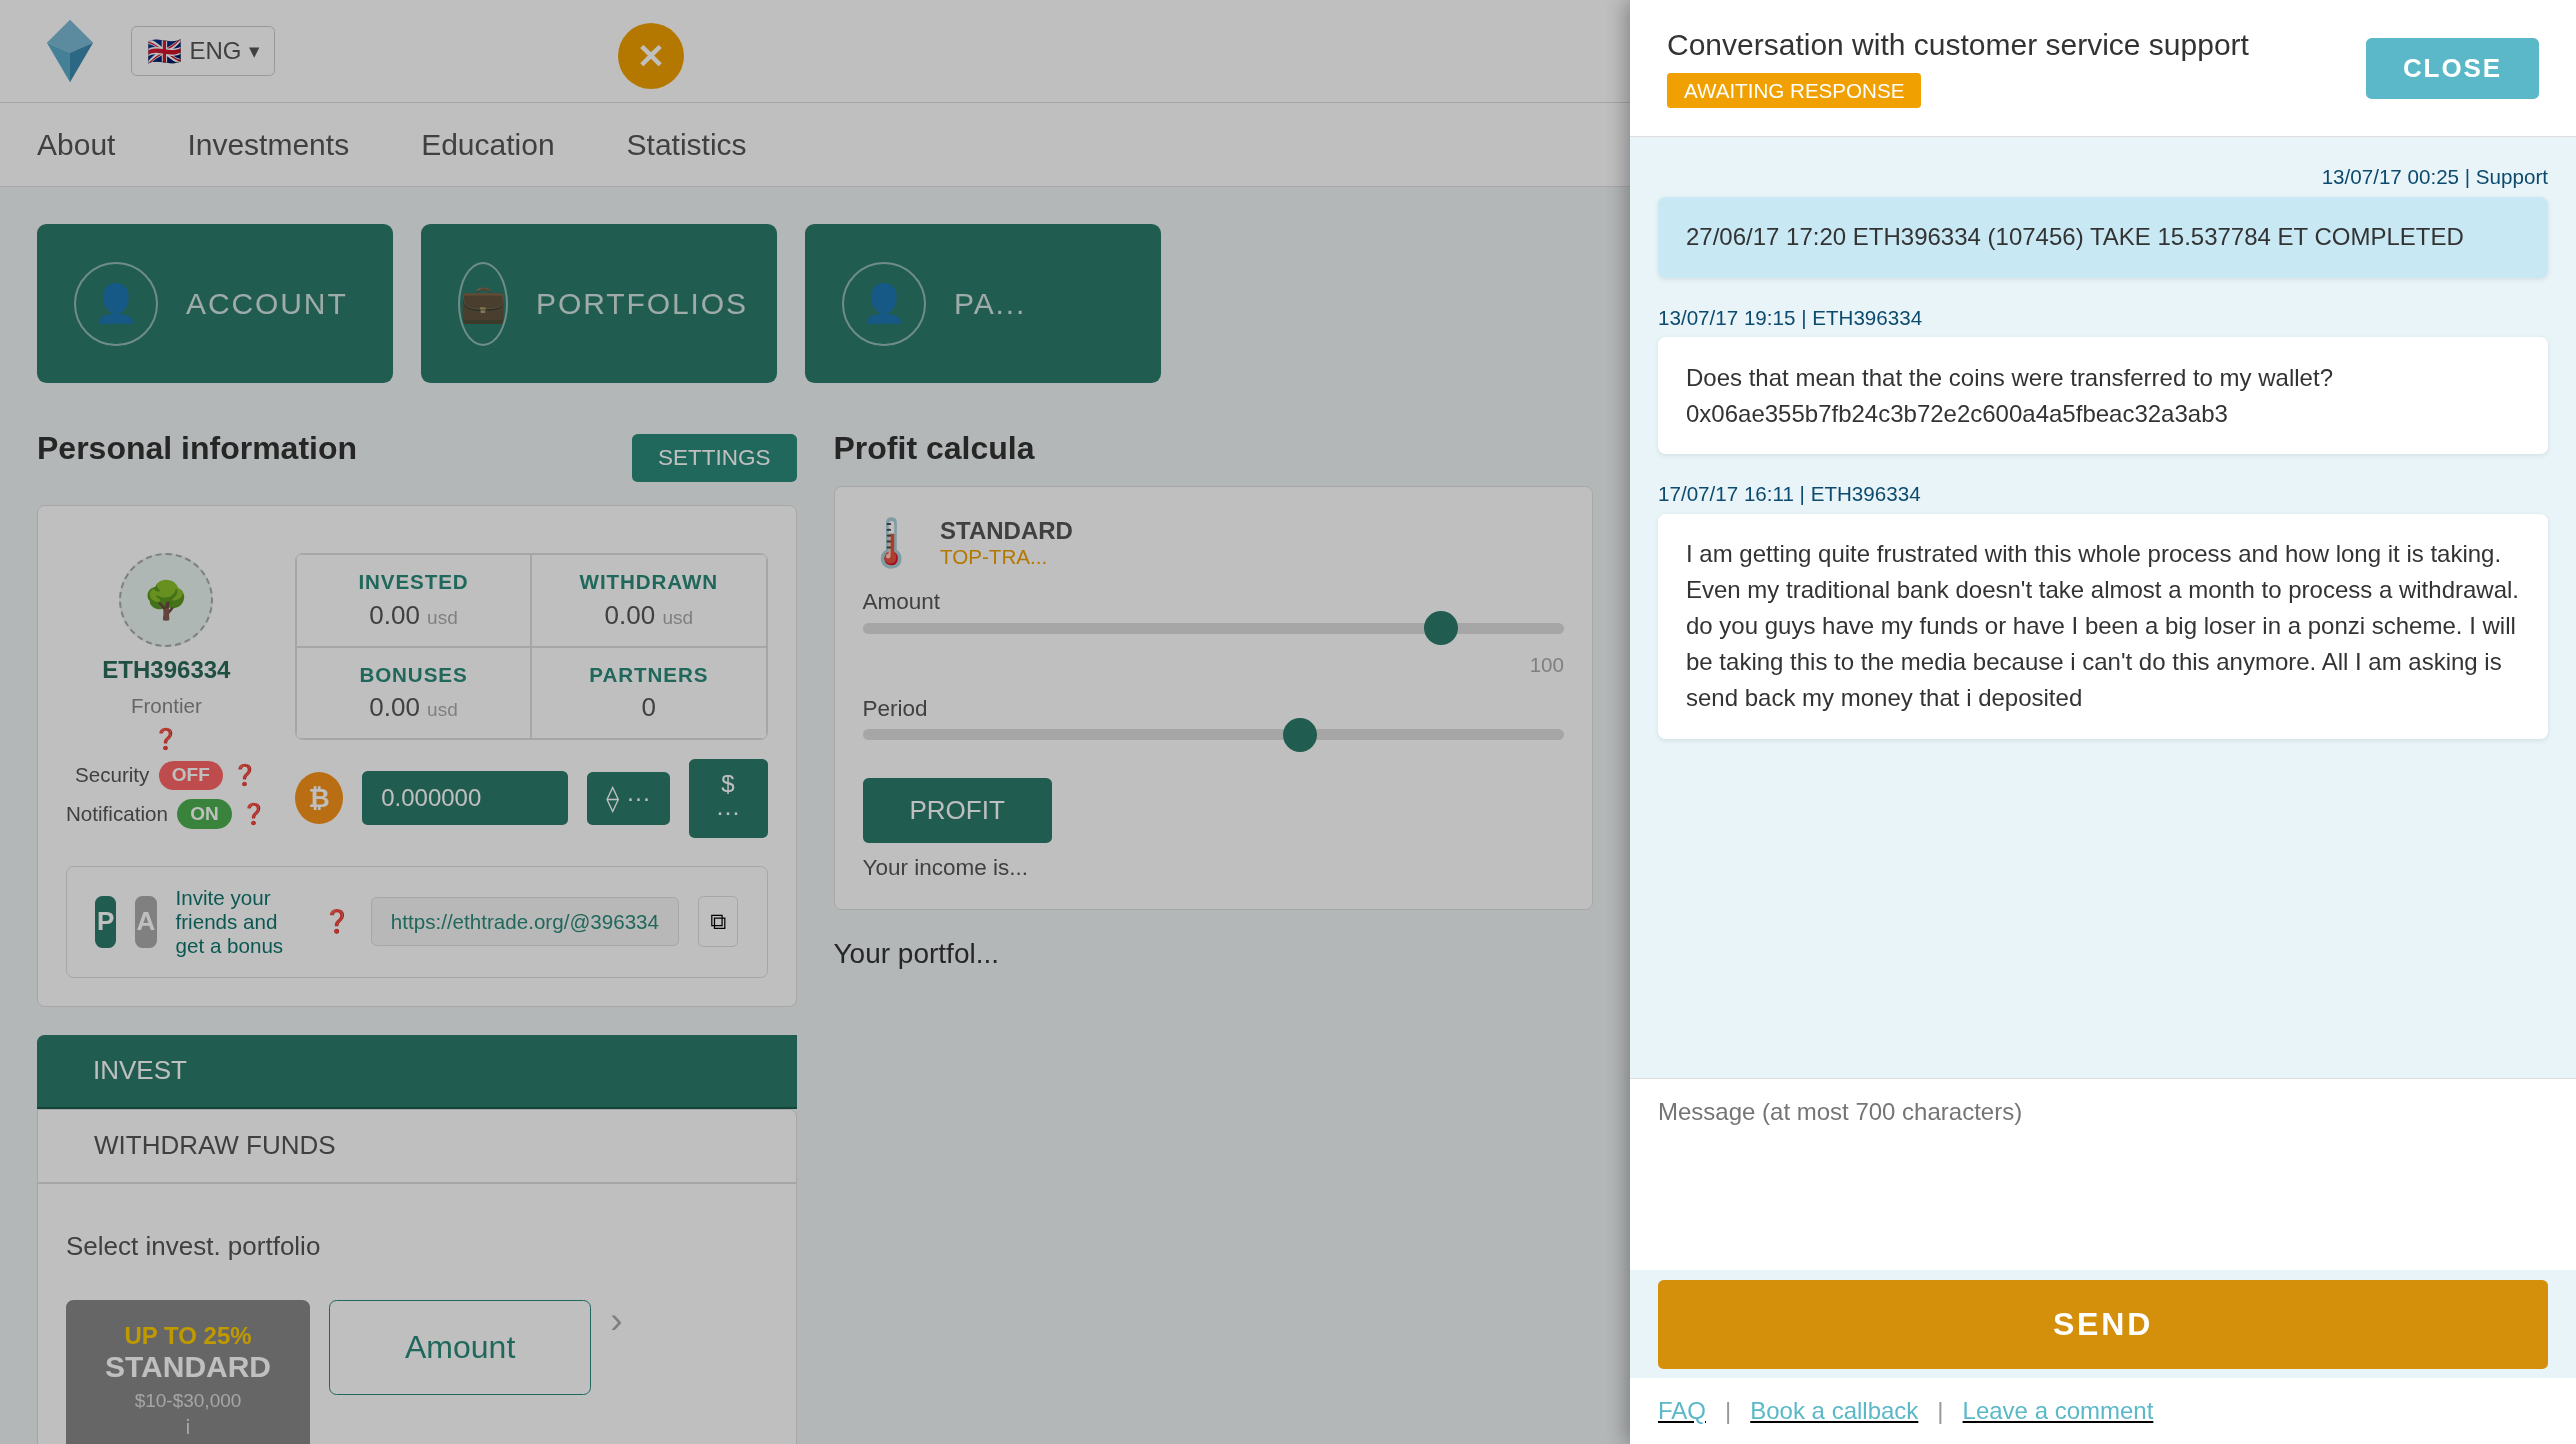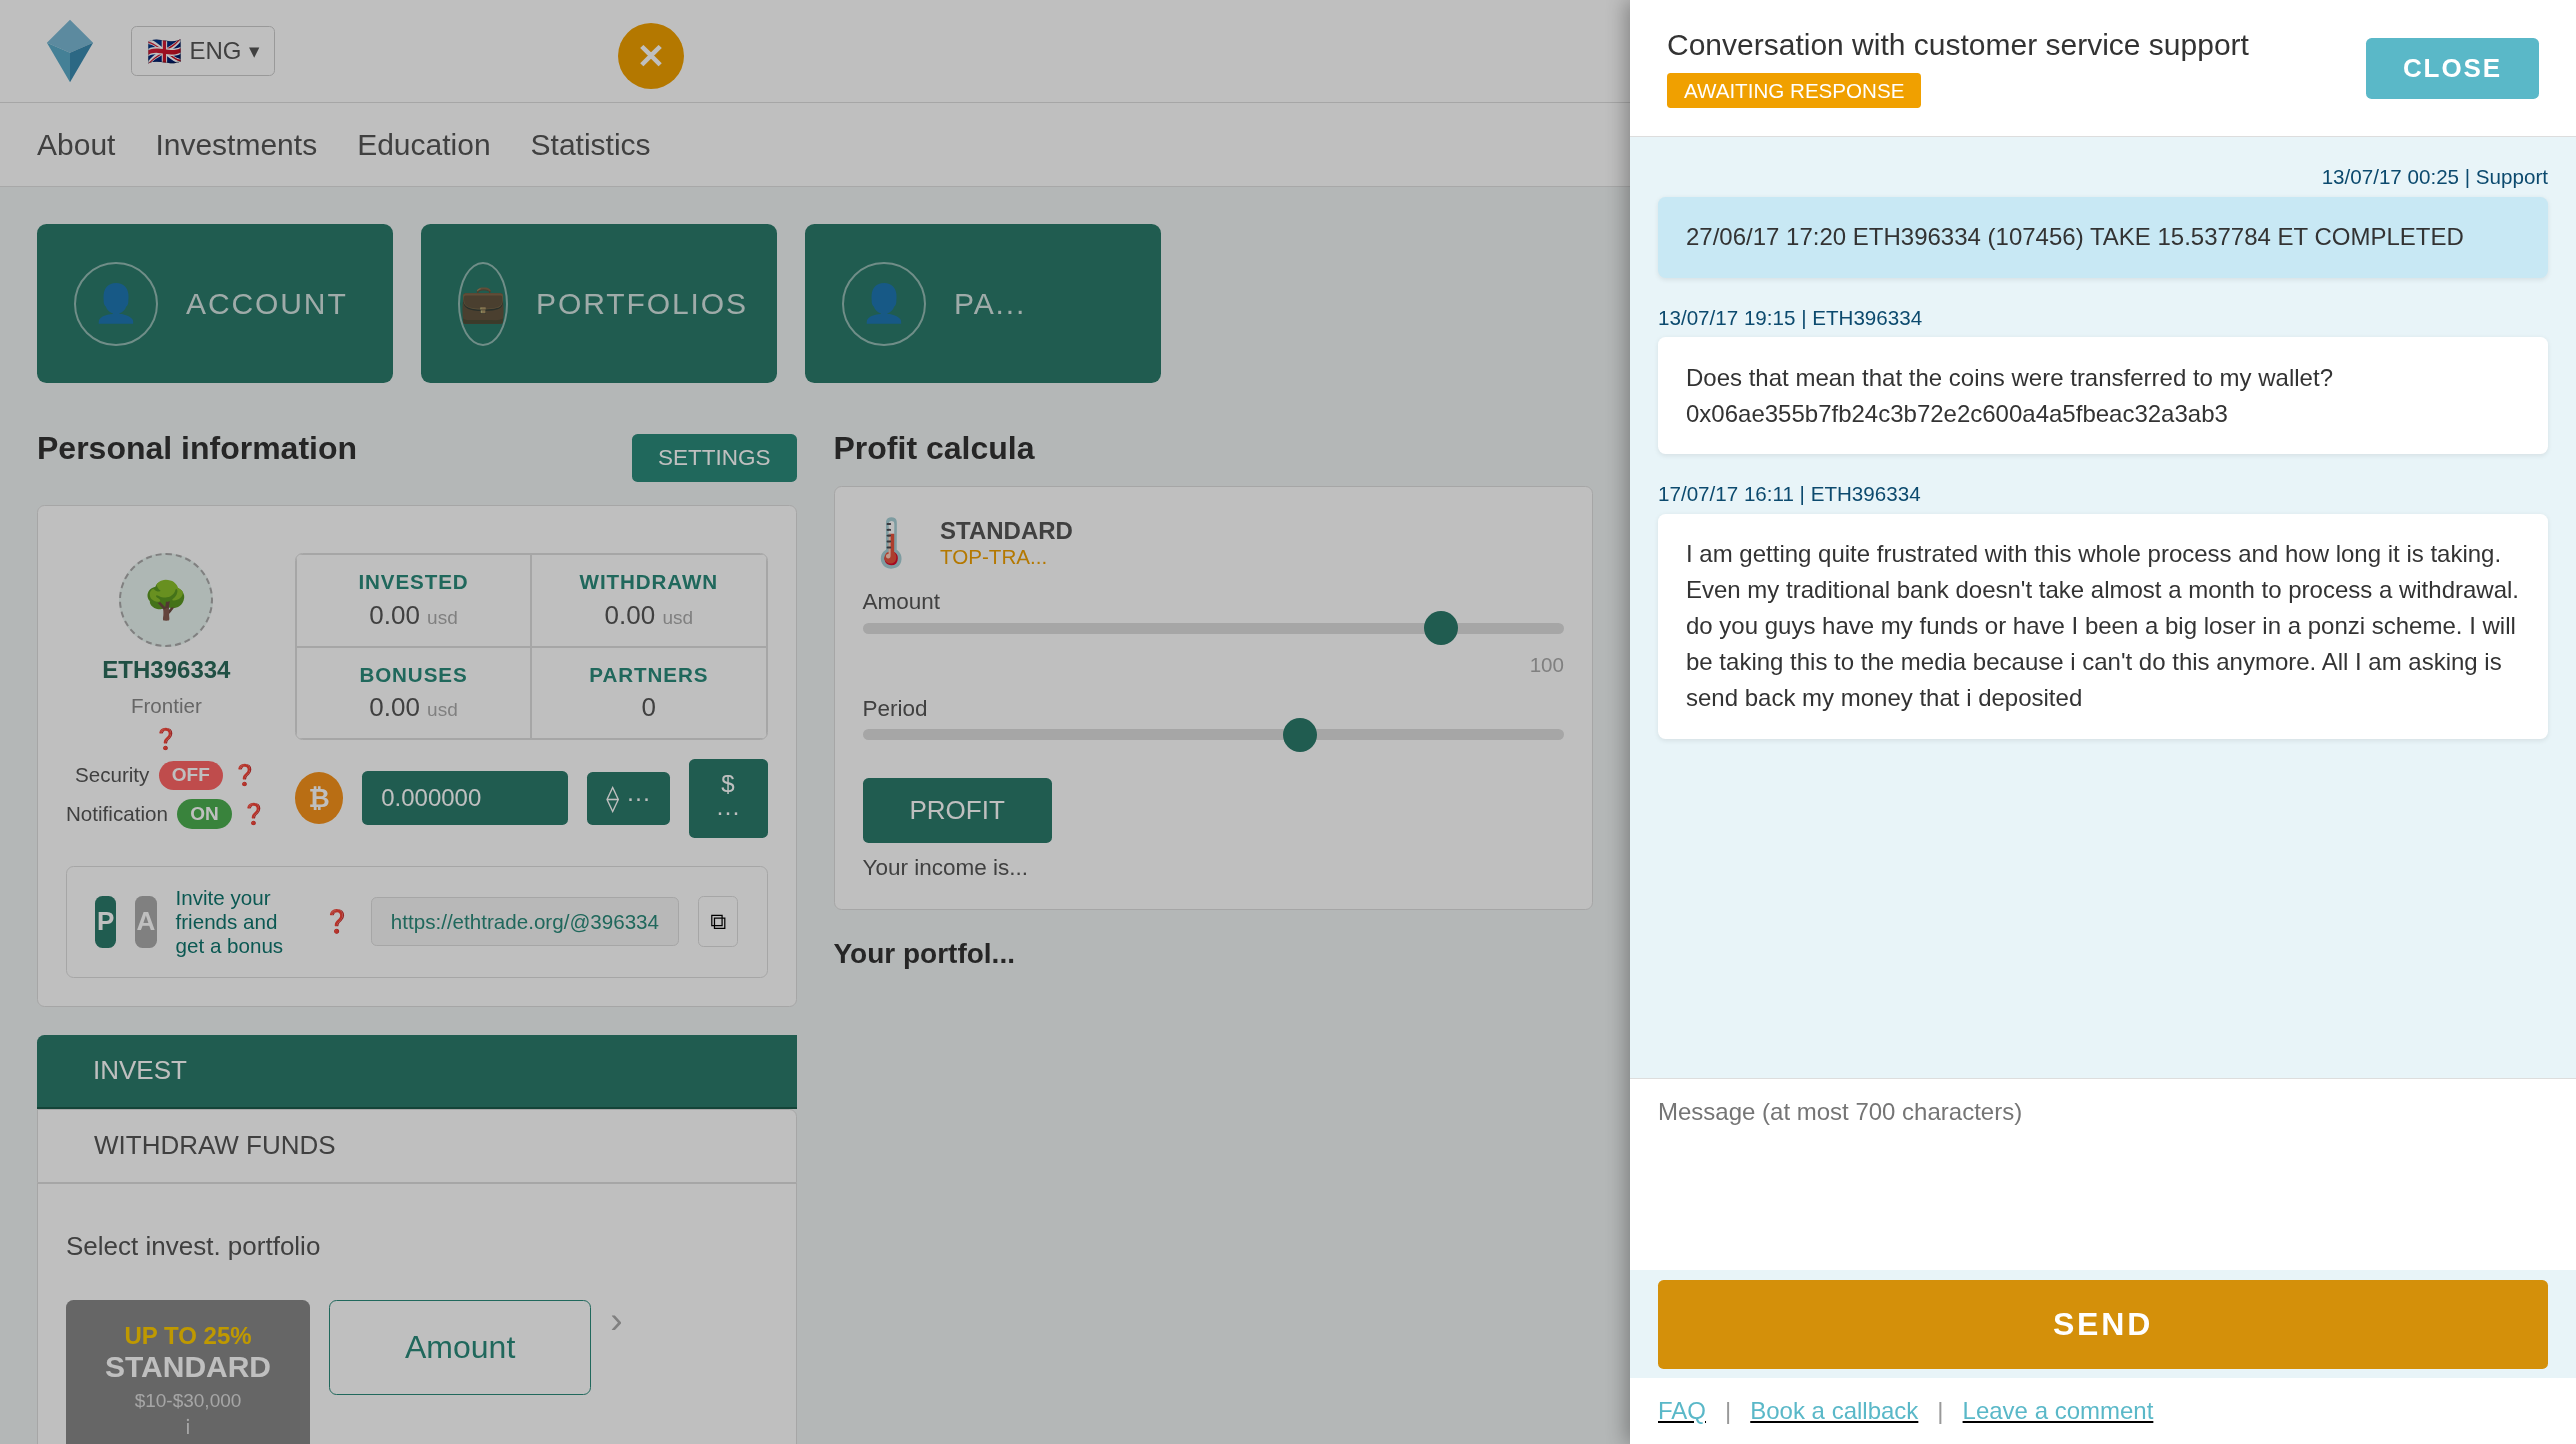--- a/index.html
+++ b/index.html
@@ -54,21 +54,21 @@
     }
 
     
     .nav {
       background: white;
       height: 84px;
       display: flex;
       align-items: center;
       padding: 0 37px;
       border-bottom: 1.9px solid #e0e0e0;
-      gap: 40px;
+      gap: 72px;
       text-align: right;
     }
     .nav-item {
       font-size: 30px;
       color: #555;
       cursor: pointer;
       padding: 9.4px 0;
     }
 
     
@@ -524,21 +524,21 @@
       border-radius: 5.6px;
       padding: 17px 47px;
       font-size: 26px;
       cursor: pointer;
       margin-top: 19px;
     }
     .income-text {
       font-size: 22.5px; color: #555; margin-top: 11.2px;
     }
     .your-portfolio-title {
-      font-size: 28px; color: #333; margin-top: 28px; font-weight: 700;
+      font-size: 28px; color: #333; margin-top: 28px; font-weight: 400;
     }
   </style>
 </head>
 <body>
 
 <div class="main-page">
 
   <div class="header">
 
     <svg class="logo-icon" viewBox="0 0 60 80" fill="none">

